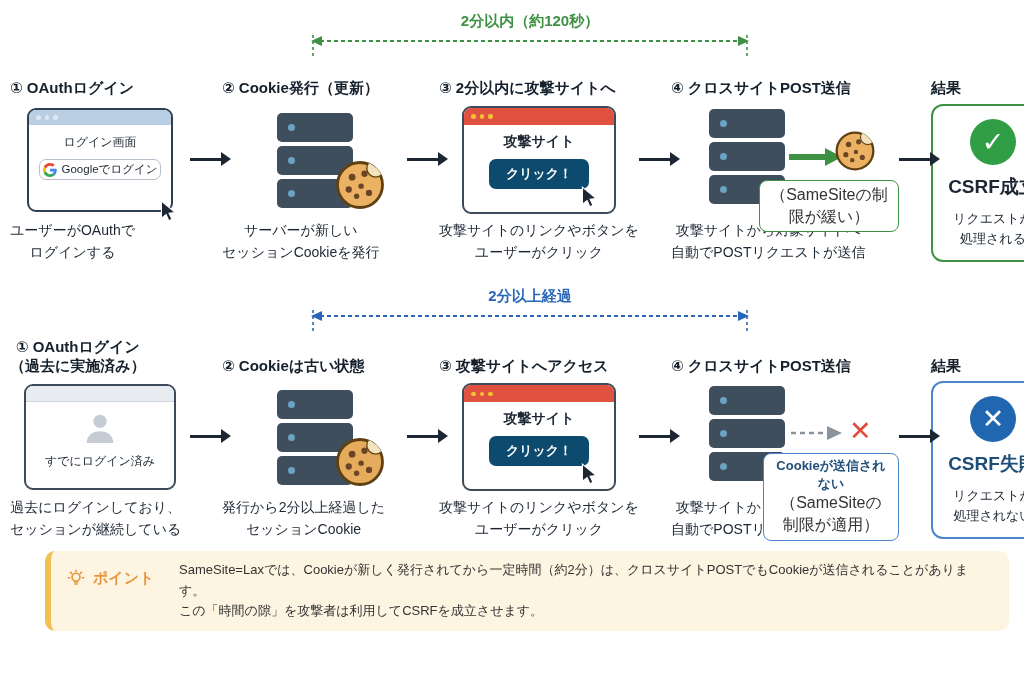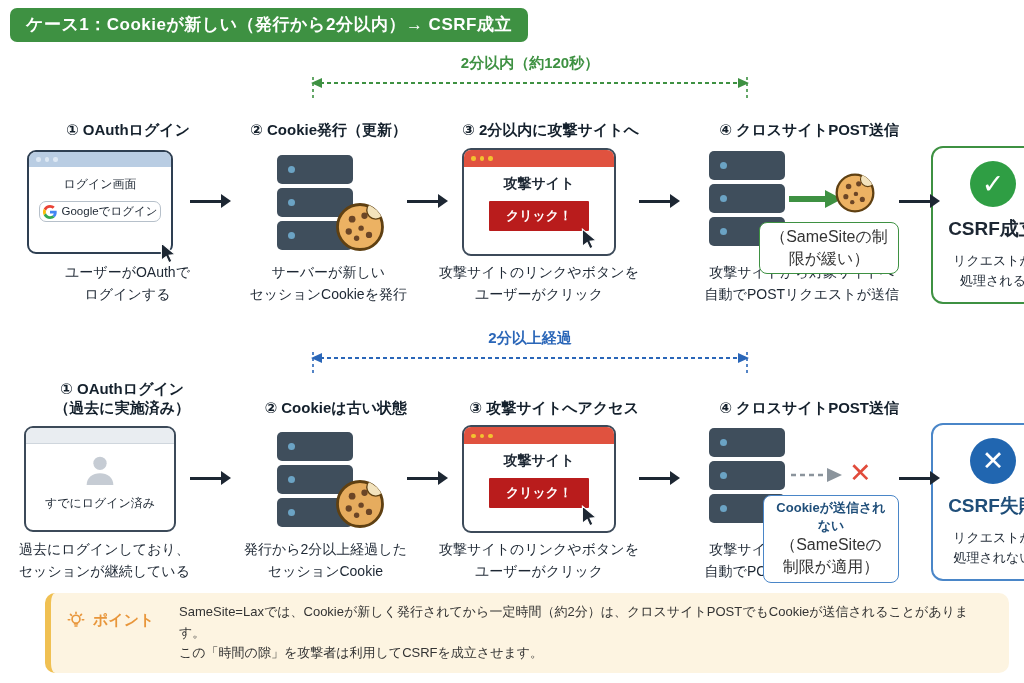--- a/index.html
+++ b/index.html
@@ -23,21 +23,21 @@
   .tl-label{
     position:absolute;left:310px;width:440px;text-align:center;
     font-weight:bold;font-size:15px;top:12px;
   }
   .t1 .tl-label{color:#3e9142;}
   .t2 .tl-label{color:#2a66b8;top:6px;}
   .tl-svg{position:absolute;left:308px;top:32px;}
   .t2 .tl-svg{top:26px;}
   
   .flow{display:flex;align-items:flex-start;padding:0 10px;}
-  .col{display:flex;flex-direction:column;align-items:flex-end;}
+  .col{display:flex;flex-direction:column;align-items:flex-start;}
   .c1{flex:0 0 180px;} .c2{flex:0 0 185px;} .c3{flex:0 0 200px;}
   .c4{flex:0 0 228px;} .c5{flex:0 0 120px;}
   .step-title{
     height:40px;display:flex;align-items:flex-end;justify-content:center;
     font-weight:bold;font-size:15px;text-align:center;line-height:1.25;
     margin-bottom:6px;color:#14202c;
   }
   .iconbox{height:112px;display:flex;align-items:center;justify-content:center;position:relative;width:100%;}
   .caption{margin-top:4px;font-size:14px;line-height:1.55;text-align:center;color:#1d2733;}
   .gap{flex:1;display:flex;justify-content:center;}
@@ -56,22 +56,22 @@
   .login-title{font-size:12px;text-align:center;margin-top:9px;}
   .glogin{
     margin:8px auto 0;width:116px;display:flex;align-items:center;justify-content:center;gap:5px;
     border:1.5px solid #b6c0ca;border-radius:7px;padding:2px 2px;font-size:11.5px;background:#fff;
   }
   .attack-win{width:150px;height:104px;border-color:#3c4a59;}
   .attack-win .bw-bar{background:#e0523f;height:17px;}
   .attack-win .dot{background:#f2c230;}
   .attack-title{font-size:14px;font-weight:bold;text-align:center;margin-top:8px;}
   .click-btn{
-    margin:8px auto 0;width:100px;background:#b91c1c;color:#fff;font-weight:bold;font-size:13px;
-    text-align:center;border-radius:1px;padding:6px 0;
+    margin:8px auto 0;width:100px;background:#0c4a6e;color:#fff;font-weight:bold;font-size:13px;
+    text-align:center;border-radius:7px;padding:6px 0;
   }
   .old-win{width:148px;height:102px;border-color:#3c4a59;}
   .old-win .bw-bar{background:#e9edf1;border-bottom:1px solid #cfd6dd;border-radius:7px 7px 0 0;}
   .old-text{font-size:12px;text-align:center;margin-top:5px;color:#1d2733;}
   .cursor{position:absolute;}
   
   .server{display:flex;flex-direction:column;}
   .srv-u{width:76px;height:29px;background:#3f4e5c;border-radius:5px;margin:2px 0;position:relative;}
   .srv-u::before{content:"";position:absolute;left:11px;top:11px;width:7px;height:7px;border-radius:50%;background:#6ba3c4;}
   .srv-cookie{position:absolute;}
@@ -113,21 +113,20 @@
   }
   .note-head{display:flex;align-items:center;gap:6px;margin-top:8px;flex:0 0 104px;}
   .note-label{color:#e8963b;font-weight:bold;font-size:15px;}
   .note-text{flex:1;font-size:13px;line-height:1.6;color:#333;}
   .sec2{margin-top:18px;}
 </style>
 </head>
 <body>
 
 <section class="sec1">
-  <div class="hdr-badge green">ケース1：Cookieが新しい（発行から2分以内）→ CSRF成立</div>
 
   <div class="timeline t1">
     <div class="tl-label">2分以内（約120秒）</div>
     <svg class="tl-svg" width="444" height="26">
       <line x1="12" y1="9" x2="432" y2="9" stroke="#3e9142" stroke-width="2" stroke-dasharray="4 3"></line>
       <polygon points="3,9 14,4 14,14" fill="#3e9142"></polygon>
       <polygon points="441,9 430,4 430,14" fill="#3e9142"></polygon>
       <line x1="5" y1="3" x2="5" y2="25" stroke="#3e9142" stroke-width="1.6" stroke-dasharray="3 3"></line>
       <line x1="439" y1="3" x2="439" y2="25" stroke="#3e9142" stroke-width="1.6" stroke-dasharray="3 3"></line>
     </svg>

